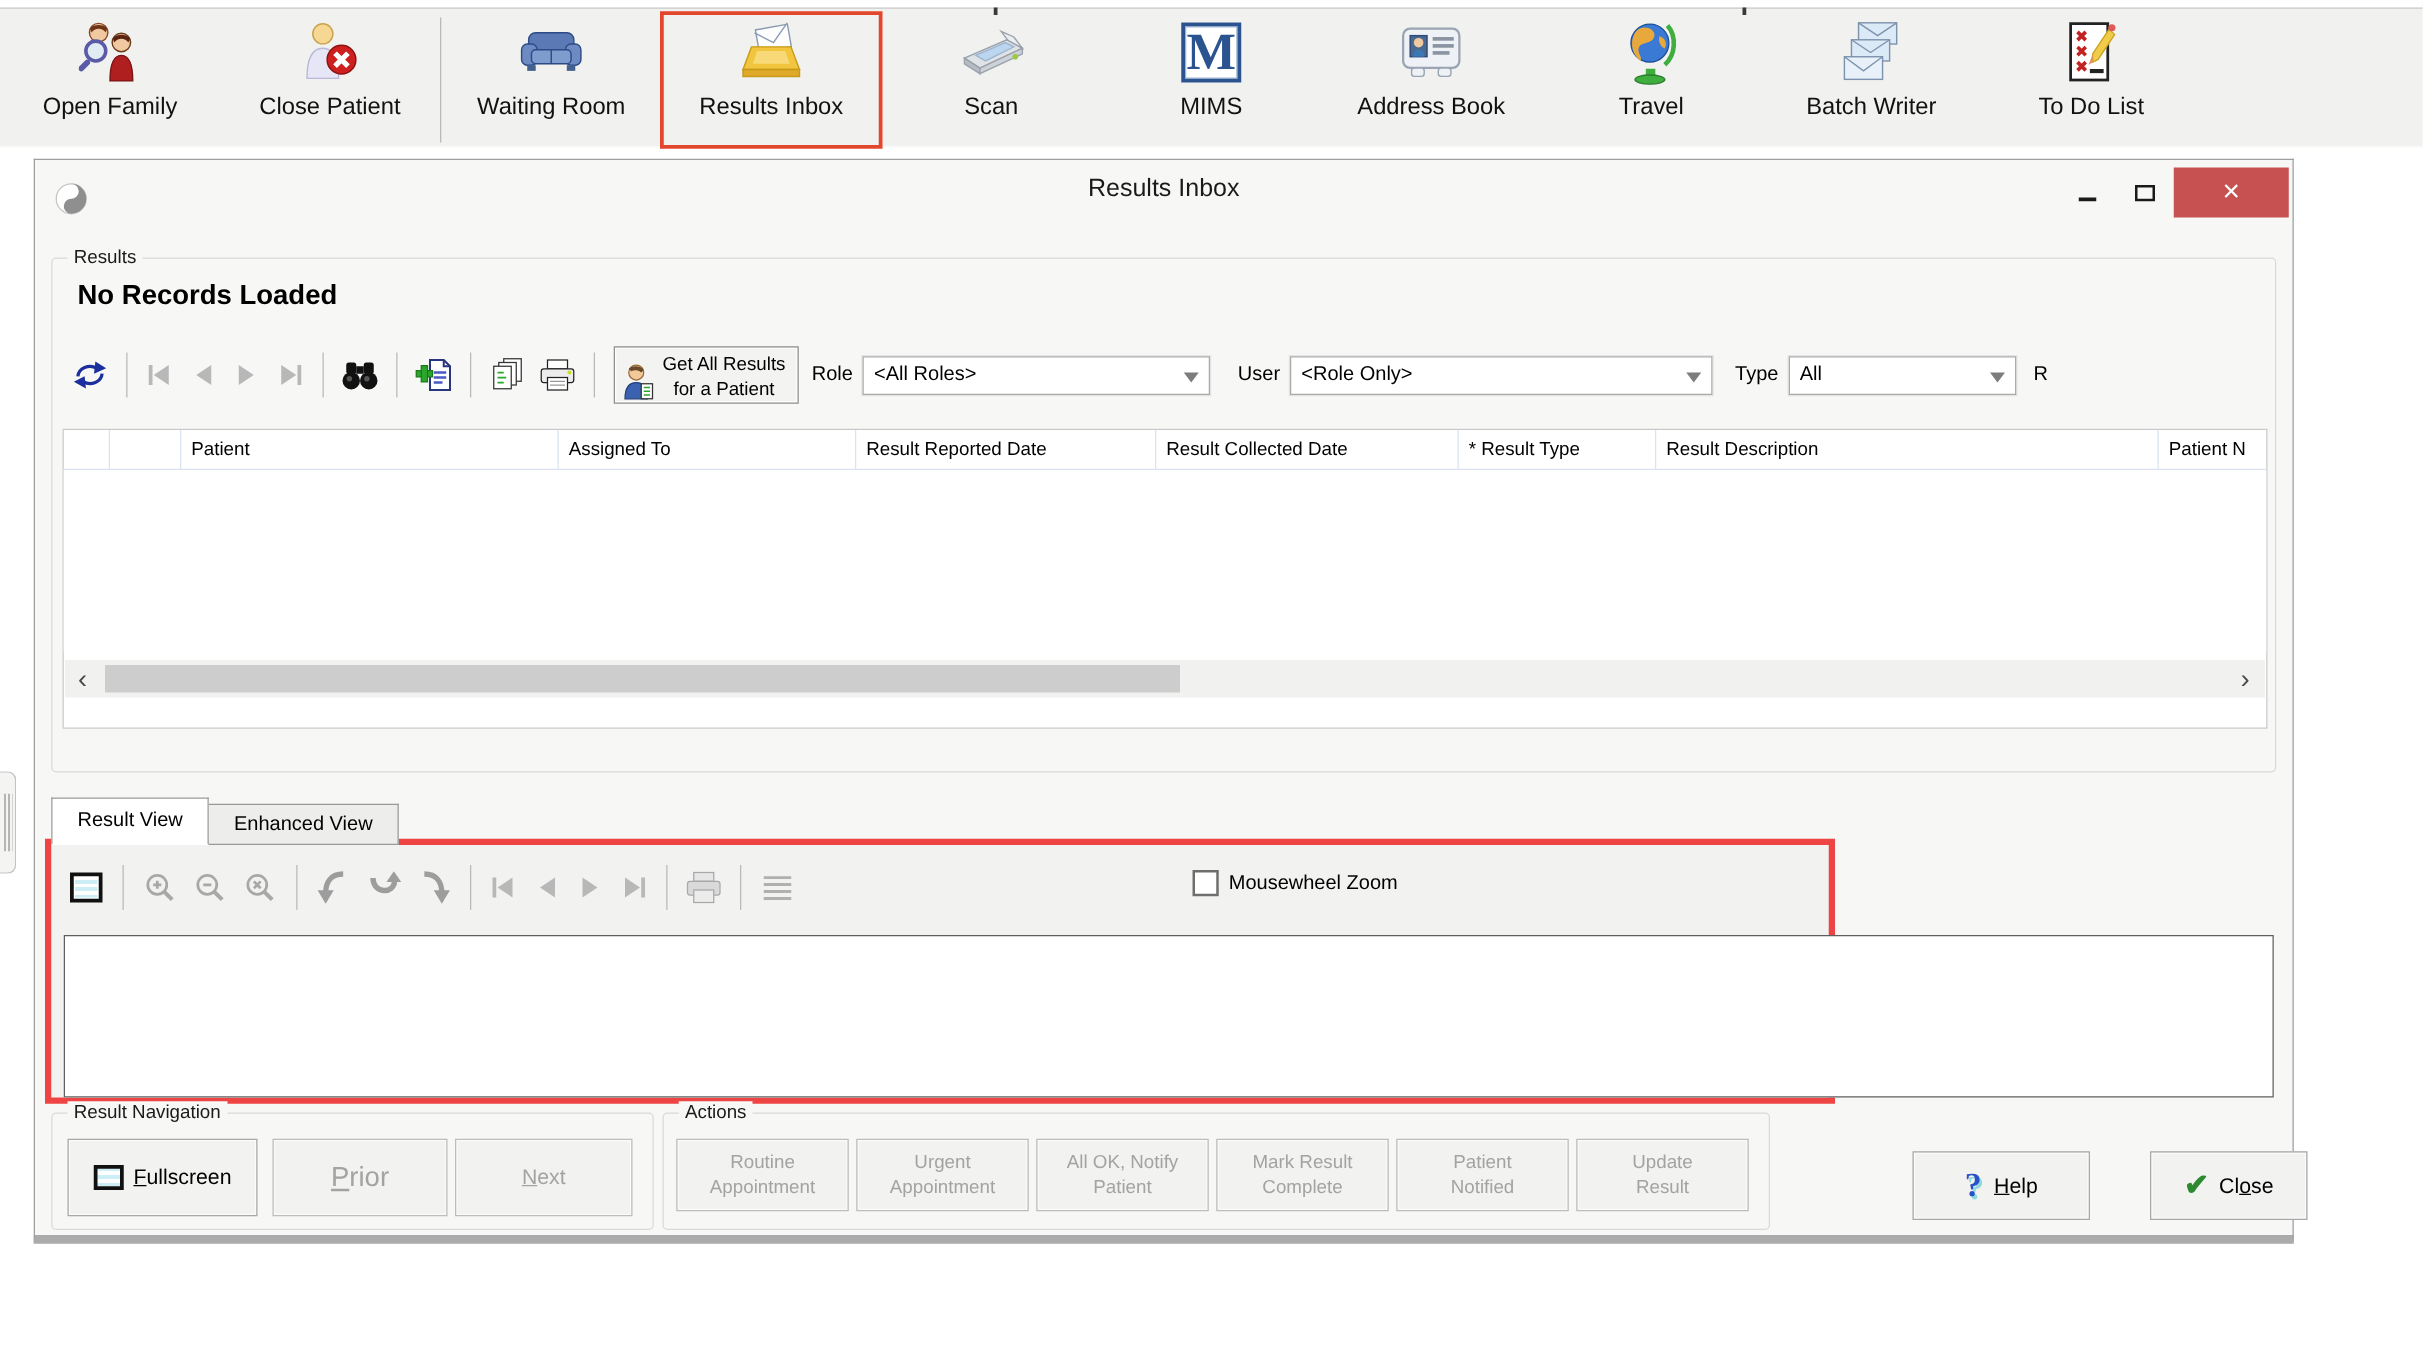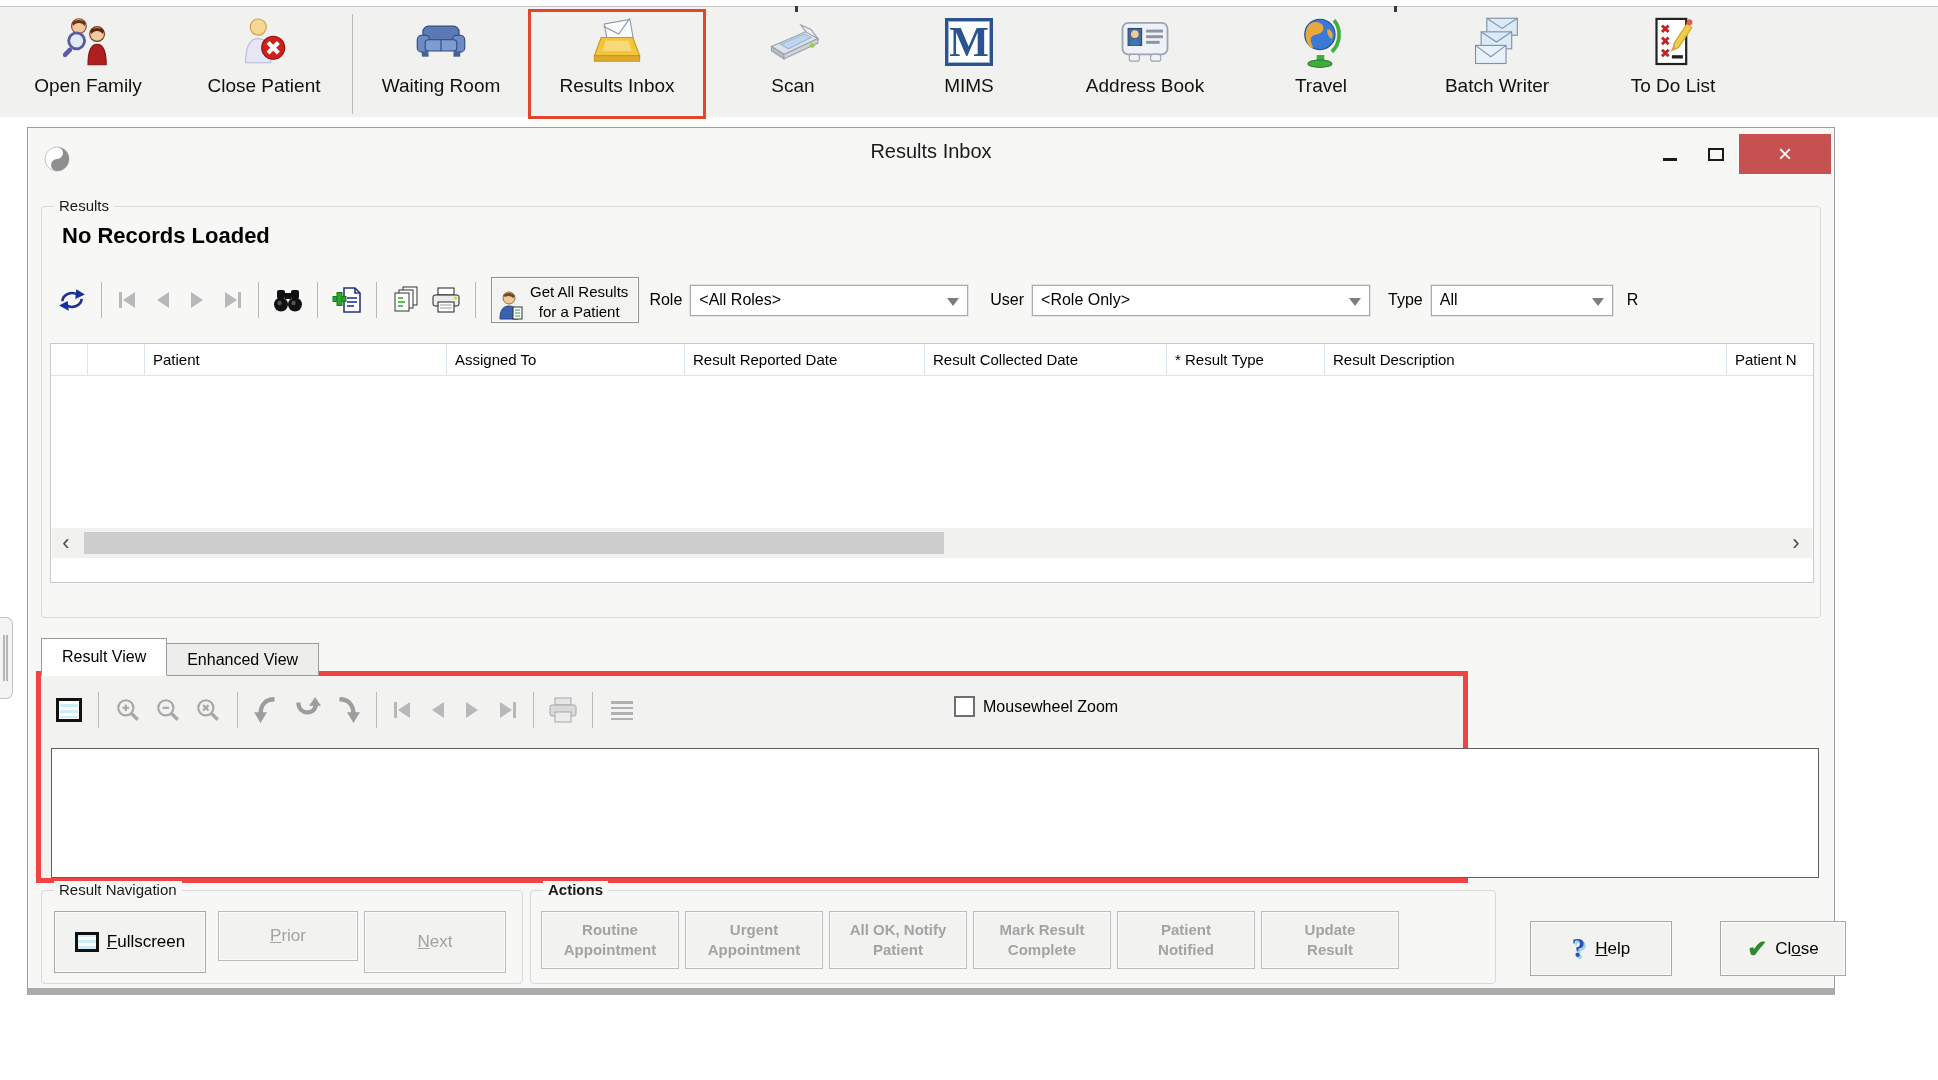--- a/index.html
+++ b/index.html
@@ -74,26 +74,26 @@
   .lines-ico { width:22px; height:19px; background:repeating-linear-gradient(#b0b0b0 0 2.5px, transparent 2.5px 5.5px); }
   .chkbox { width:21px; height:21px; background:#fff; border:2px solid #6e6e6e; }
   .chk-wrap { position:absolute; left:913px; top:20px; display:flex; align-items:center; gap:8px; }
   .chk-label { font-size:16px; }
   .view-page { position:absolute; left:10px; top:72px; width:1768px; height:130px; background:#fff; border:1px solid #5f5f5f; }
   .prev-ico { width:26px; height:24px; border:3px solid #111; background:repeating-linear-gradient(0deg,#cdeef6 0 3px,#ffffff 3px 6px); box-shadow:0 0 0 1px #fff inset; }
   .fs-ico { width:24px; height:20px; border:3px solid #111; background:repeating-linear-gradient(0deg,#cdeef6 0 3px,#ffffff 3px 6px); }
 
   
   .gb-nav { left:13px; top:762px; width:482px; height:94px; }
-  .gb-actions { left:502px; top:762px; width:966px; height:94px;font-weight:bold; }
+  .gb-actions { left:502px; top:762px; width:886px; height:94px; }
   .btn { border:1px solid #a8a8a8; background:#f2f2f0; box-shadow:0 0 0 1px #fbfbfb inset; display:flex; align-items:center; justify-content:center; cursor:default; }
   .btn.disabled { color:#a3a3a3; border-color:#bdbdbd; }
   .nav-btns { position:absolute; left:12px; top:20px; display:flex; }
   .btn-full { width:152px; height:62px; font-size:17px; gap:8px; }
-  .btn-prior { width:140px; height:50px; font-size:17px; margin-left:12px; }
+  .btn-prior { width:140px; height:62px; font-size:22px; margin-left:12px; }
   .btn-next { width:142px; height:62px; font-size:17px; margin-left:6px; }
   .act-btns { position:absolute; left:10px; top:20px; display:flex; gap:6px; }
   .act-btn { width:138px; height:58px; flex-direction:column; font-size:15px; line-height:1.35; }
   .u { text-decoration:underline; }
   .btn-help { position:absolute; left:1502px; top:793px; width:142px; height:55px; font-size:17px; gap:10px; }
   .btn-close { position:absolute; left:1692px; top:793px; width:126px; height:55px; font-size:17px; gap:8px; }
   .help-q { font-family:"Liberation Serif",serif; font-weight:bold; font-size:27px; color:#2a52c8; text-shadow:2px 2px 0 #8fd8de; }
   .close-chk { color:#2e8a2e; font-size:24px; font-weight:bold; }
 
   

